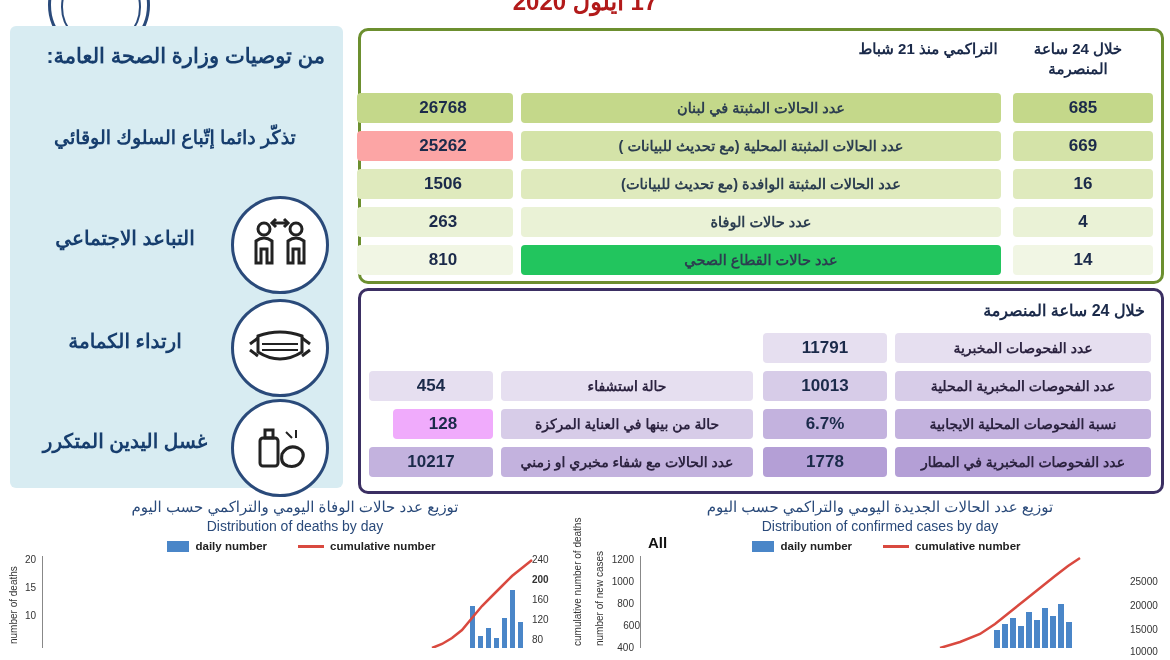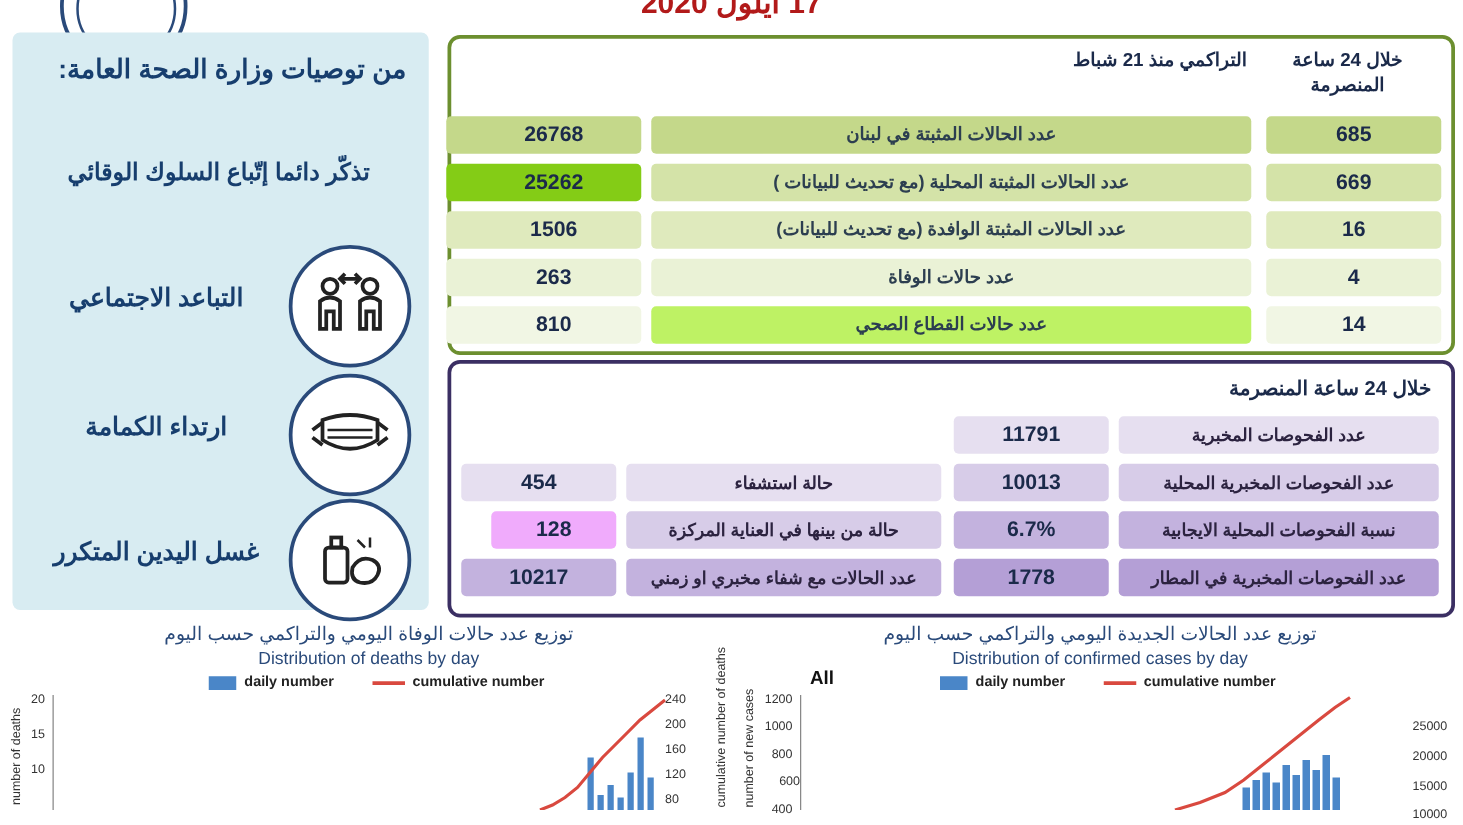--- a/index.html
+++ b/index.html
@@ -174,38 +174,38 @@
   <div id="green-head-2">التراكمي منذ 21 شباط</div>
 
   <div class="g-row" style="top:62px;right:0;width:794px">
     <div class="g-name" style="background:#c4d88a">عدد الحالات المثبتة في لبنان</div>
     <div class="g-cum" style="background:#c4d88a;right:648px;width:140px">26768</div>
     <div class="g-day" style="background:#c4d88a;right:8px;width:140px">685</div>
   </div>
 
   <div class="g-row" style="top:100px;right:0;width:794px">
     <div class="g-name" style="background:#d4e3a8">عدد الحالات المثبتة المحلية  (مع تحديث للبيانات )</div>
-    <div class="g-cum" style="background:#84cc16;right:648px;width:140px">25262</div>
+    <div class="g-cum" style="background:#fca5a5;right:648px;width:140px">25262</div>
     <div class="g-day" style="background:#d4e3a8;right:8px;width:140px">669</div>
   </div>
 
   <div class="g-row" style="top:138px;right:0;width:794px">
     <div class="g-name" style="background:#dfeabd">عدد الحالات المثبتة الوافدة (مع تحديث للبيانات)</div>
     <div class="g-cum" style="background:#dfeabd;right:648px;width:140px">1506</div>
     <div class="g-day" style="background:#dfeabd;right:8px;width:140px">16</div>
   </div>
 
   <div class="g-row" style="top:176px;right:0;width:794px">
     <div class="g-name" style="background:#eaf2d6">عدد حالات الوفاة</div>
     <div class="g-cum" style="background:#eaf2d6;right:648px;width:140px">263</div>
     <div class="g-day" style="background:#eaf2d6;right:8px;width:140px">4</div>
   </div>
 
   <div class="g-row" style="top:214px;right:0;width:794px">
-    <div class="g-name" style="background:#bef264">عدد حالات القطاع الصحي</div>
+    <div class="g-name" style="background:#22c55e">عدد حالات القطاع الصحي</div>
     <div class="g-cum" style="background:#f1f6e4;right:648px;width:140px">810</div>
     <div class="g-day" style="background:#f1f6e4;right:8px;width:140px">14</div>
   </div>
 </div>
 
 <div id="purple-box">
   <div id="purple-title">خلال 24 ساعة المنصرمة</div>
 
   <div class="p-name" style="top:42px;right:10px;width:256px;background:#e6dff0">عدد الفحوصات المخبرية</div>
   <div class="p-val" style="top:42px;right:274px;width:124px;background:#e6dff0">11791</div>
@@ -258,21 +258,21 @@
     <div class="bar" style="left:502px;width:5px;height:30px;"></div>
     <div class="bar" style="left:510px;width:5px;height:58px;"></div>
     <div class="bar" style="left:518px;width:5px;height:26px;"></div>
 
     <svg style="position:absolute;left:42px;top:0;width:500px;height:92px;" viewBox="0 0 500 92" preserveAspectRatio="none">
       <polyline points="390,92 400,88 410,82 420,74 430,62 440,50 450,40 460,30 470,20 480,12 490,4" fill="none" stroke="#d9493f" stroke-width="2.5"></polyline>
     </svg>
 
     <div class="axis-label" style="left:572px;top:90px;">cumulative number of deaths</div>
     <div class="ytick-r" style="left:532px;top:-2px;">240</div>
-    <div class="ytick-r" style="left:532px;top:18px;">200</div>
+    <div class="ytick-r" style="left:532px;top:18px;font-weight:bold;">200</div>
     <div class="ytick-r" style="left:532px;top:38px;">160</div>
     <div class="ytick-r" style="left:532px;top:58px;">120</div>
     <div class="ytick-r" style="left:532px;top:78px;">80</div>
   </div>
 </div>
 
 <div class="chart-block" id="cases-chart" style="left:590px;width:580px;">
   <div class="chart-title-ar">توزيع عدد الحالات الجديدة اليومي والتراكمي حسب اليوم</div>
   <div class="chart-title-en">Distribution of confirmed cases by day</div>
   <div class="legend">

